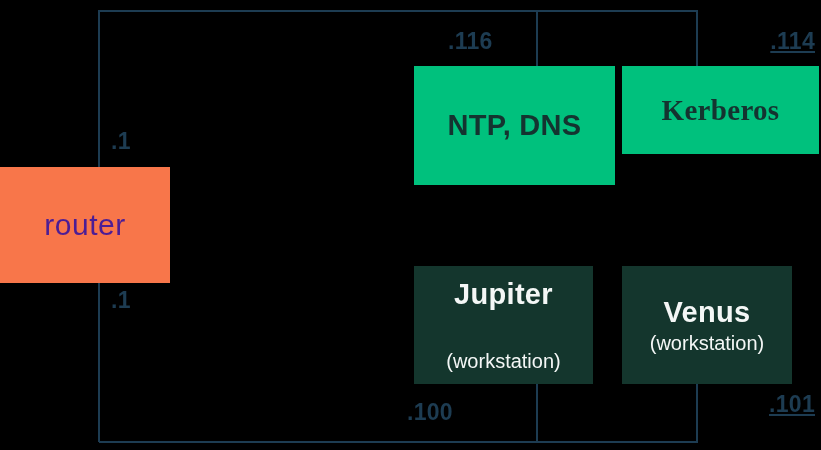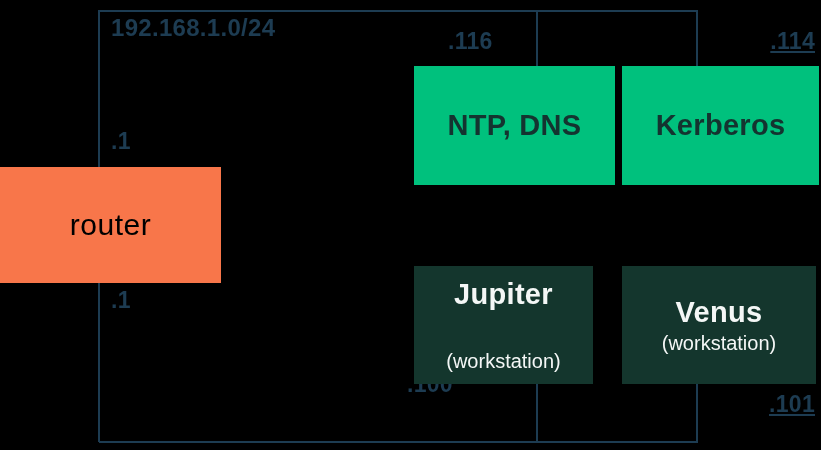--- a/index.html
+++ b/index.html
@@ -35,69 +35,68 @@
     position: absolute;
     display: flex;
     flex-direction: column;
     align-items: center;
     justify-content: center;
     text-align: center;
     box-sizing: border-box;
   }
   .router-box {
     left: 0px; top: 167px;
-    width: 221px; height: 116px;
+    width: 170px; height: 116px;
     background: #f8764a;
-    color: #000000;
+    color: #4c1d95;
     font-size: 30px;
     font-weight: 500;
     letter-spacing: 0.5px;
   }
   .server-box {
     background: #00c17d;
     color: #143430;
     font-size: 29px;
     font-weight: 600;
     letter-spacing: 0.3px;
   }
   .ntp-box   { left: 414px; top: 66px; width: 201px; height: 119px; }
-  .kerb-box  { left: 622px; top: 66px; width: 197px; height: 119px; }
+  .kerb-box  { left: 622px; top: 66px; width: 197px; height: 88px; font-family: Liberation Serif, serif; }
   .ws-box {
     background: #14362d;
     color: #f4f7f6;
   }
   .jupiter-box { left: 414px; top: 266px; width: 179px; height: 118px; gap: 36px; }
-  .venus-box   { left: 622px; top: 266px; width: 194px; height: 118px; }
+  .venus-box   { left: 622px; top: 266px; width: 170px; height: 118px; }
   .ws-title { font-size: 29px; font-weight: 600; letter-spacing: 0.3px; }
   .ws-sub   { font-size: 20px; font-weight: 400; margin-top: 3px; }
 </style>
 </head>
 <body>
 
 <div class="canvas">
 
   <svg class="lines" viewBox="0 0 821 450" xmlns="http://www.w3.org/2000/svg">
 
     <path d="M99 442 V11 H697 V66" stroke="#1d3c52" stroke-width="2" fill="none"></path>
 
     <path d="M99 442 H697 V384" stroke="#1d3c52" stroke-width="2" fill="none"></path>
 
     <path d="M537 11 V66" stroke="#1d3c52" stroke-width="2" fill="none"></path>
 
     <path d="M537 442 V384" stroke="#1d3c52" stroke-width="2" fill="none"></path>
   </svg>
 
-  <span class="lbl subnet" style="left:111px; top:16px;">192.168.1.0/24</span>
 
   <span class="lbl ip" style="left:111px; top:130px;">.1</span>
   <span class="lbl ip" style="left:111px; top:289px;">.1</span>
 
   <span class="lbl ip" style="left:412px; top:30px;margin-left:36px;">.116</span>
   <span class="lbl ip right-align" style="right:6px; top:30px;">.114</span>
-  <span class="lbl ip" style="left:407px; top:373px;">.100</span>
+  <span class="lbl ip" style="left:407px; top:401px;">.100</span>
   <span class="lbl ip right-align" style="right:6px; top:393px;">.101</span>
 
   <div class="box router-box">
     <span>router</span>
   </div>
 
   <div class="box server-box ntp-box">
     <span>NTP, DNS</span>
   </div>
   <div class="box server-box kerb-box">

